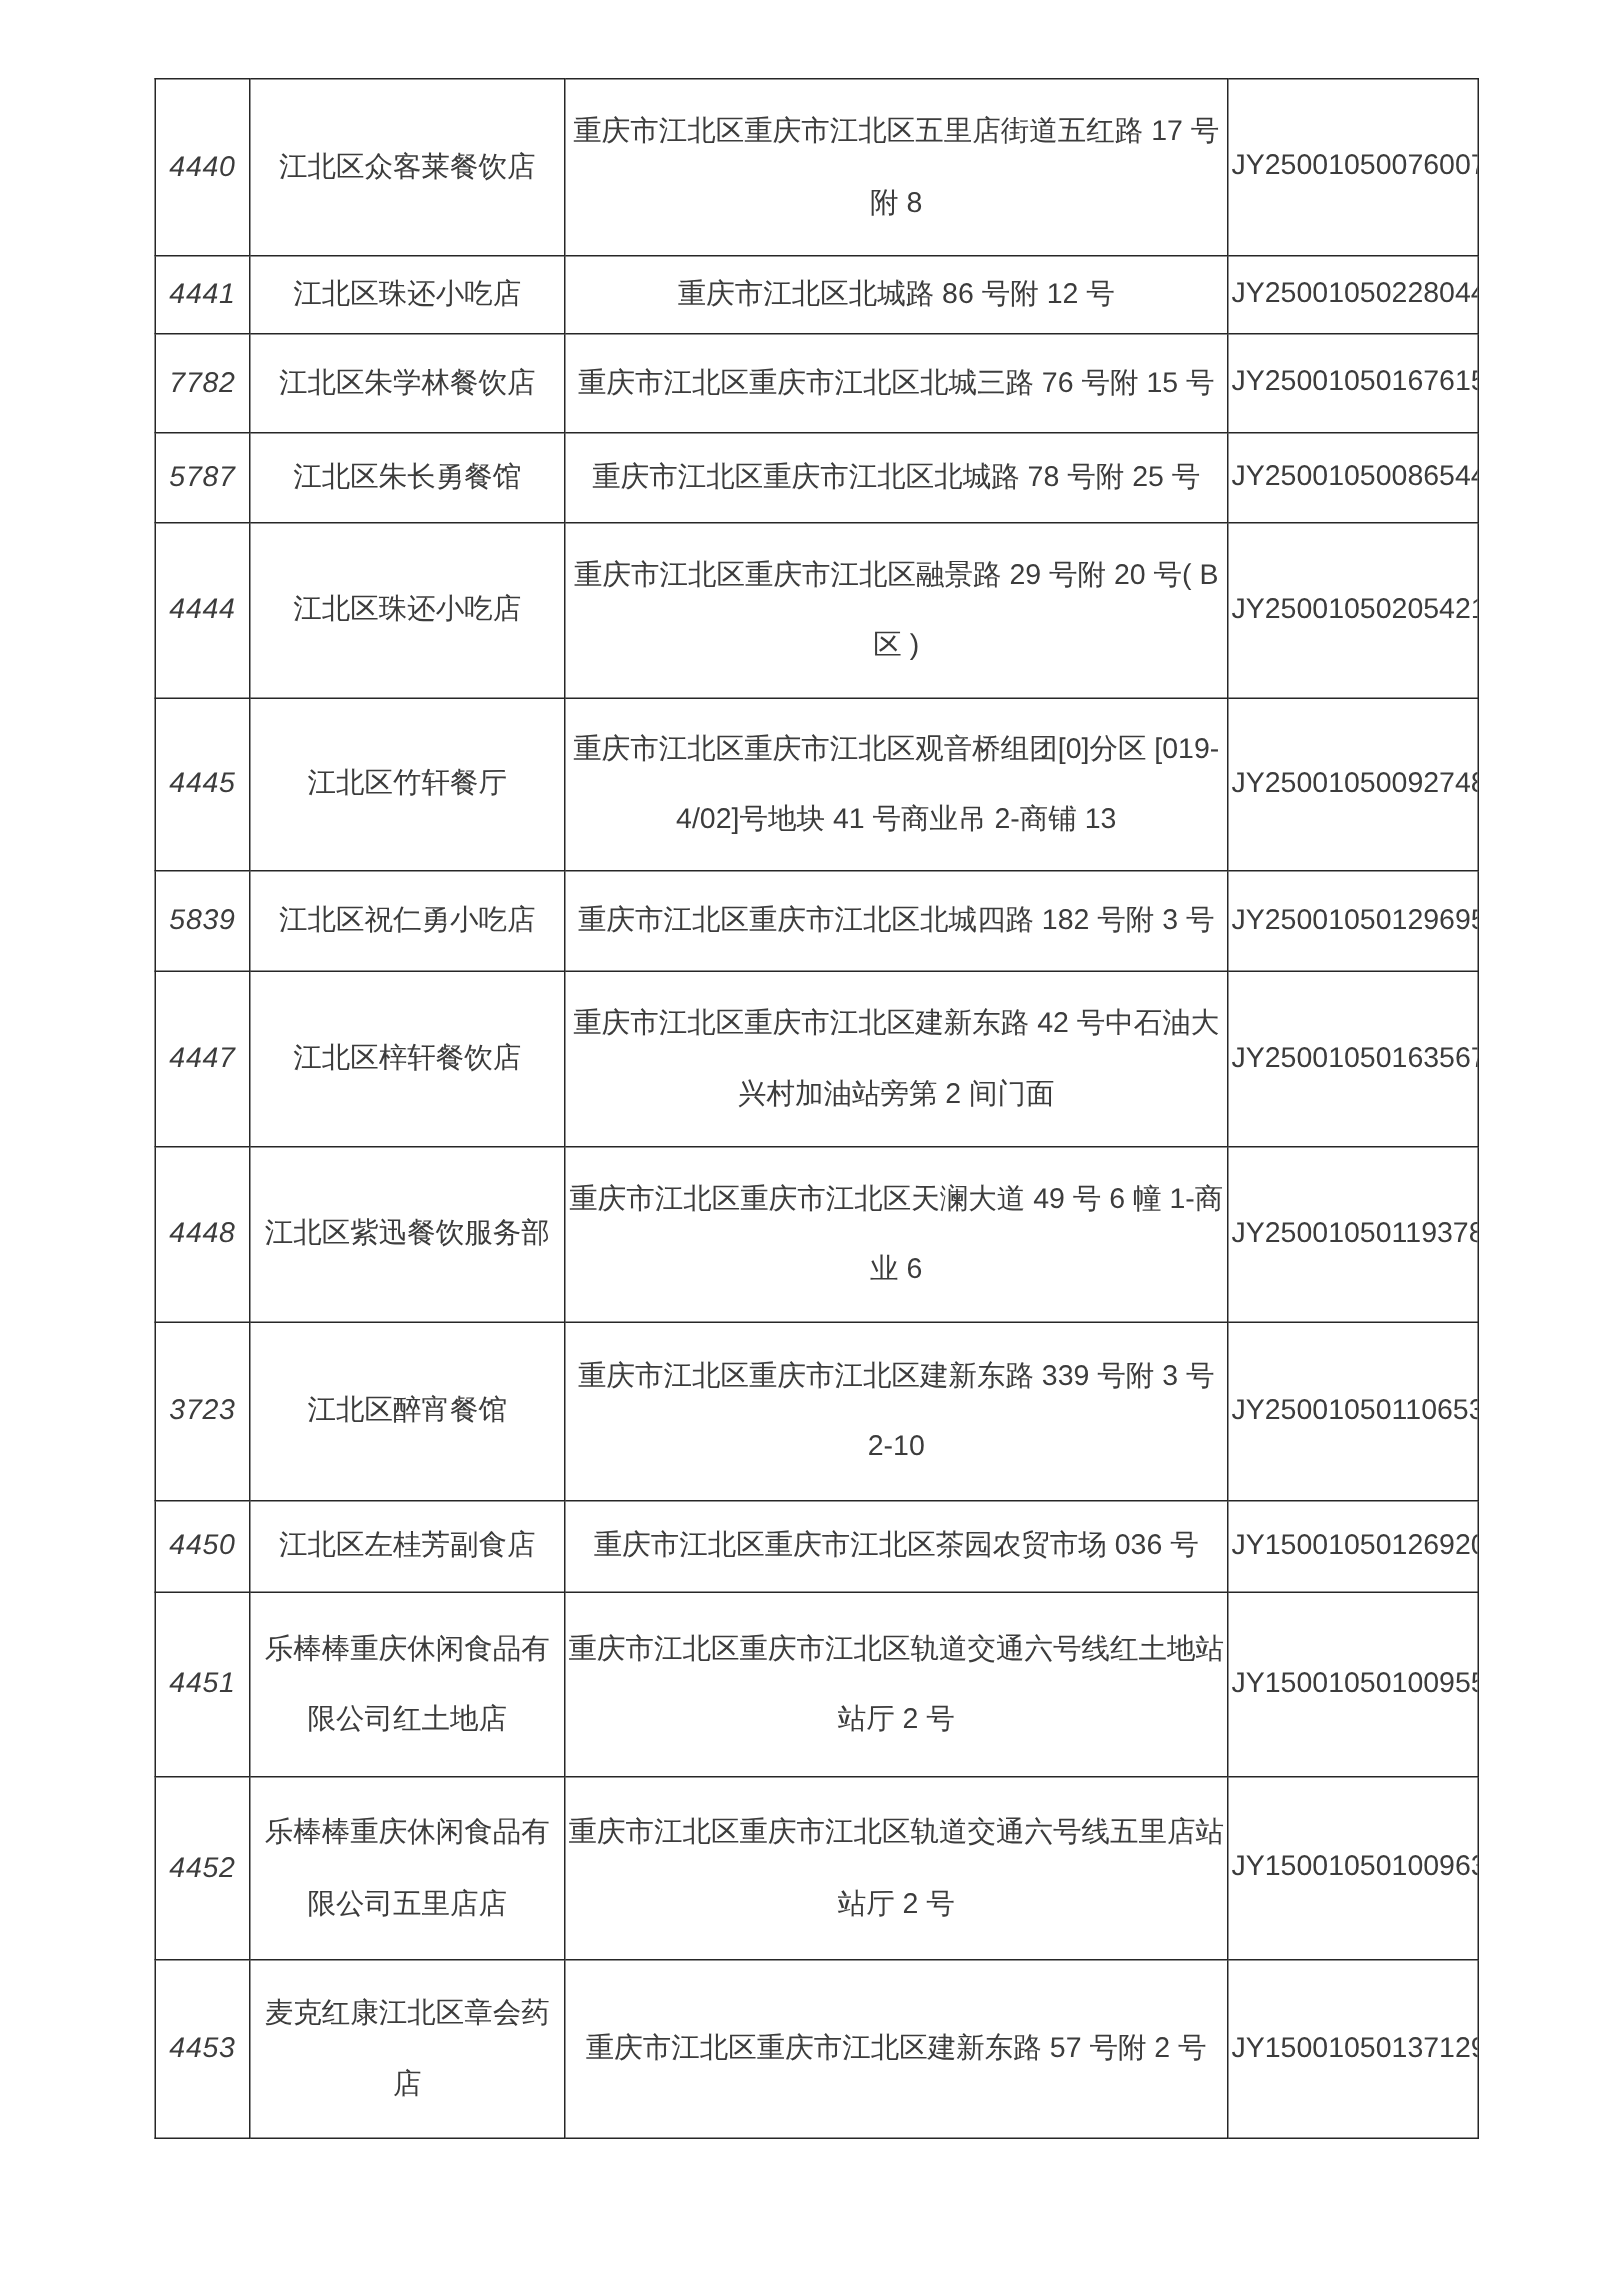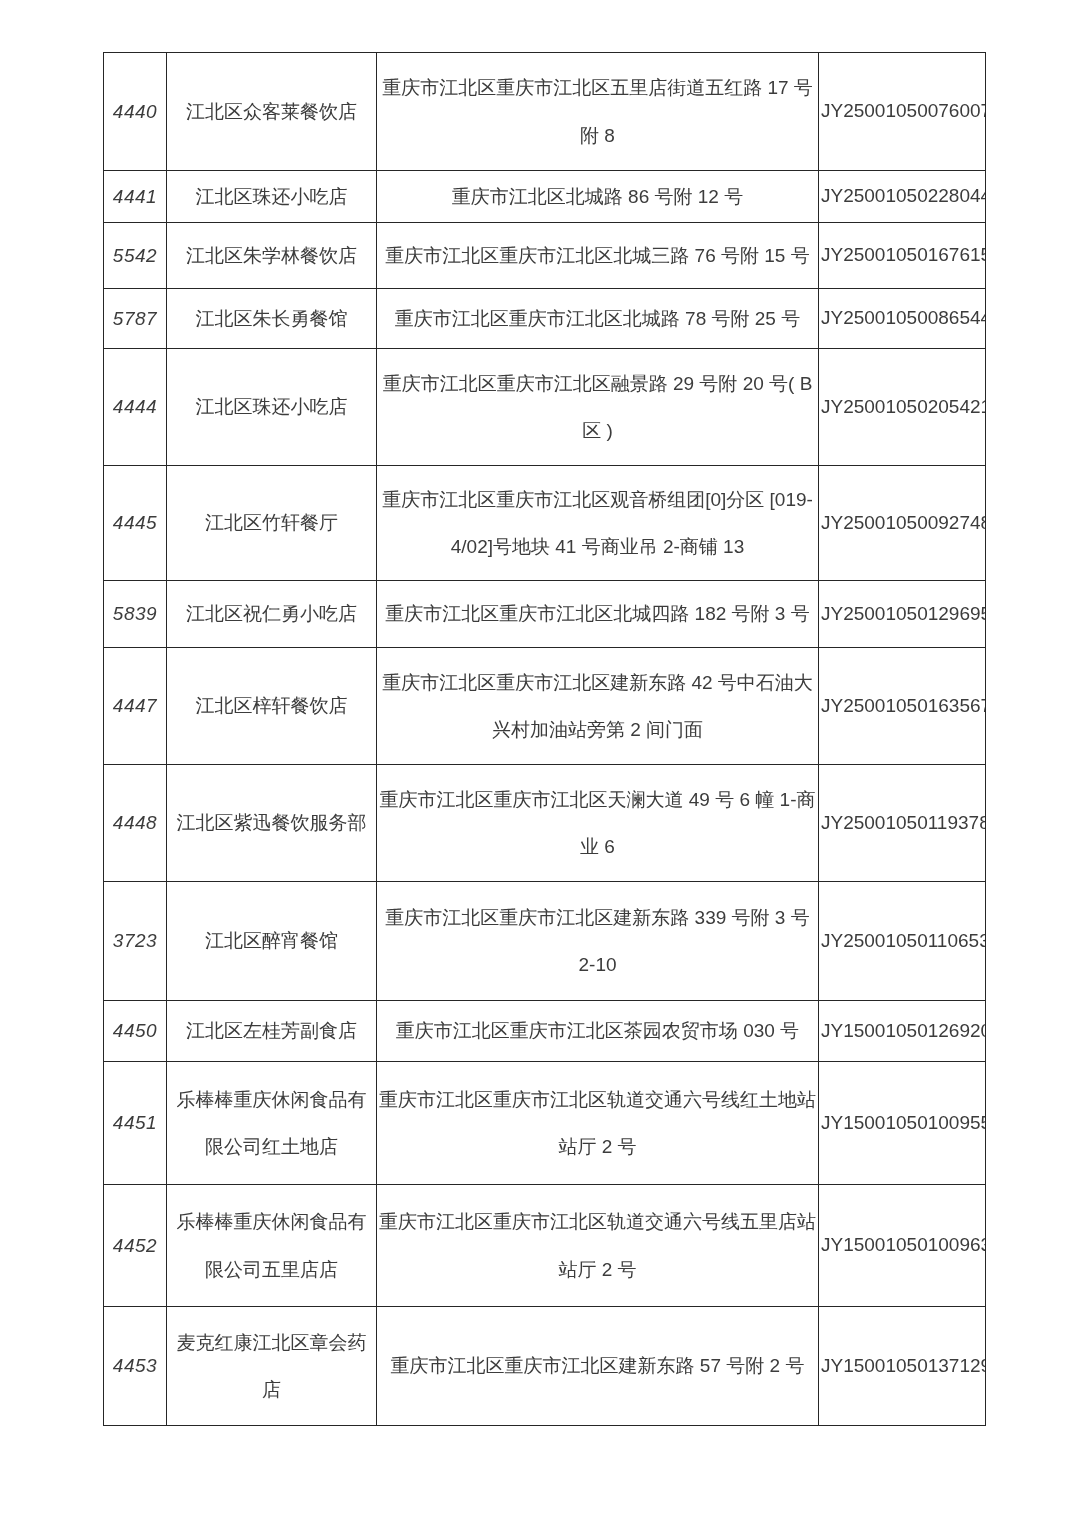--- a/index.html
+++ b/index.html
@@ -72,21 +72,21 @@
         <td class="cell-addr">重庆市江北区重庆市江北区五里店街道五红路 17 号附 8</td>
         <td class="cell-lic">JY25001050076007</td>
       </tr>
       <tr style="height:52px">
         <td class="cell-no">4441</td>
         <td class="cell-name">江北区珠还小吃店</td>
         <td class="cell-addr">重庆市江北区北城路 86 号附 12 号</td>
         <td class="cell-lic">JY25001050228044</td>
       </tr>
       <tr style="height:66px">
-        <td class="cell-no">5542</td>
+        <td class="cell-no">7782</td>
         <td class="cell-name">江北区朱学林餐饮店</td>
         <td class="cell-addr">重庆市江北区重庆市江北区北城三路 76 号附 15 号</td>
         <td class="cell-lic">JY25001050167615</td>
       </tr>
       <tr style="height:60px">
         <td class="cell-no">5787</td>
         <td class="cell-name">江北区朱长勇餐馆</td>
         <td class="cell-addr">重庆市江北区重庆市江北区北城路 78 号附 25 号</td>
         <td class="cell-lic">JY25001050086544</td>
       </tr>
@@ -122,21 +122,21 @@
       </tr>
       <tr style="height:119px">
         <td class="cell-no">3723</td>
         <td class="cell-name">江北区醉宵餐馆</td>
         <td class="cell-addr">重庆市江北区重庆市江北区建新东路 339 号附 3 号 2-10</td>
         <td class="cell-lic">JY25001050110653</td>
       </tr>
       <tr style="height:61px">
         <td class="cell-no">4450</td>
         <td class="cell-name">江北区左桂芳副食店</td>
-        <td class="cell-addr">重庆市江北区重庆市江北区茶园农贸市场 030 号</td>
+        <td class="cell-addr">重庆市江北区重庆市江北区茶园农贸市场 036 号</td>
         <td class="cell-lic">JY15001050126920</td>
       </tr>
       <tr style="height:123px">
         <td class="cell-no">4451</td>
         <td class="cell-name">乐棒棒重庆休闲食品有限公司红土地店</td>
         <td class="cell-addr">重庆市江北区重庆市江北区轨道交通六号线红土地站站厅 2 号</td>
         <td class="cell-lic">JY15001050100955</td>
       </tr>
       <tr style="height:122px">
         <td class="cell-no">4452</td>

